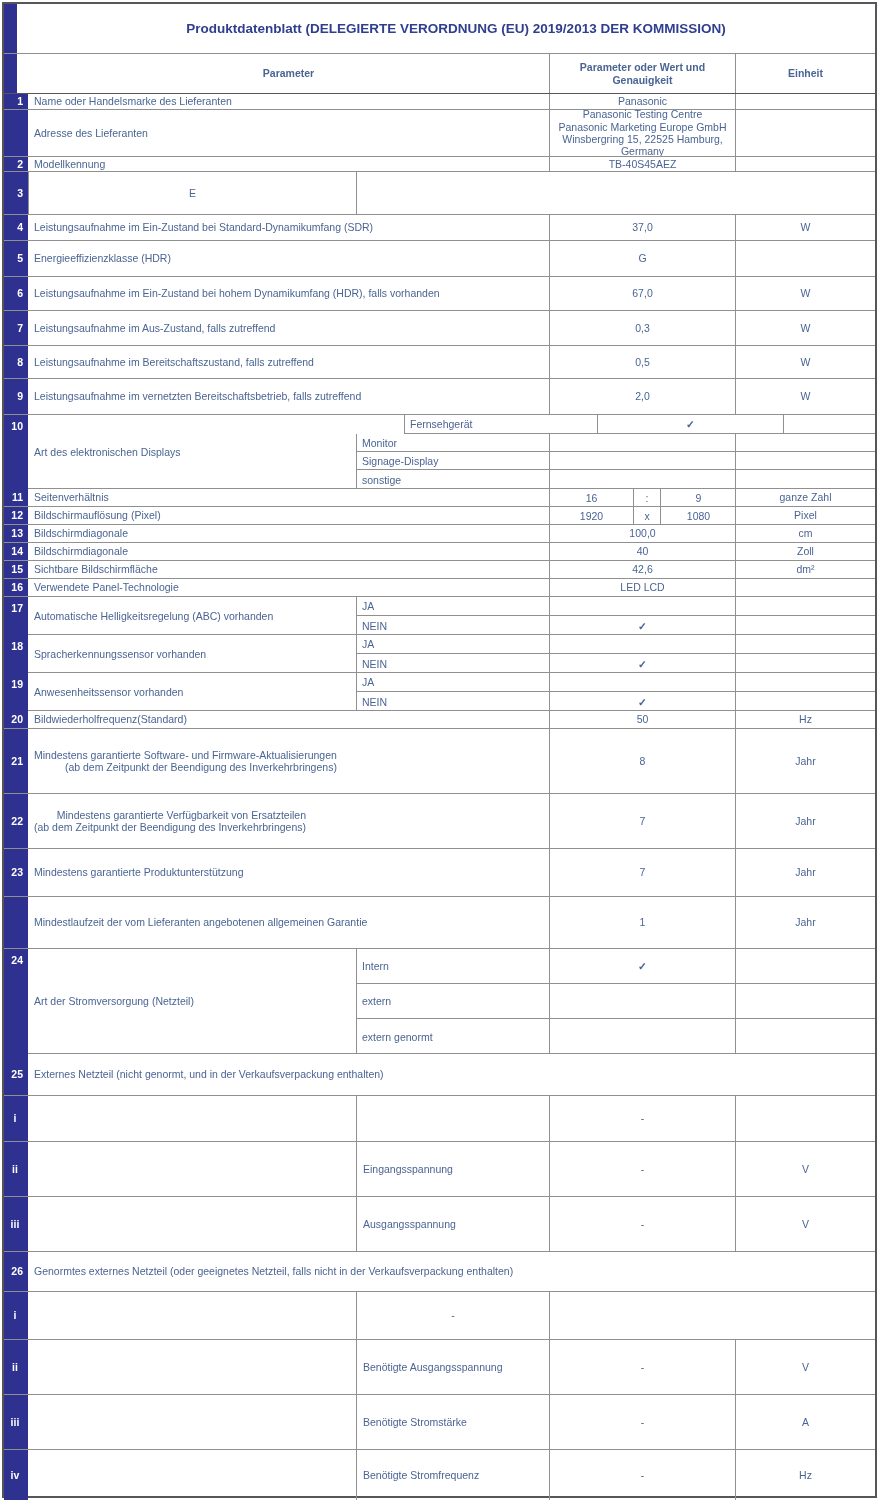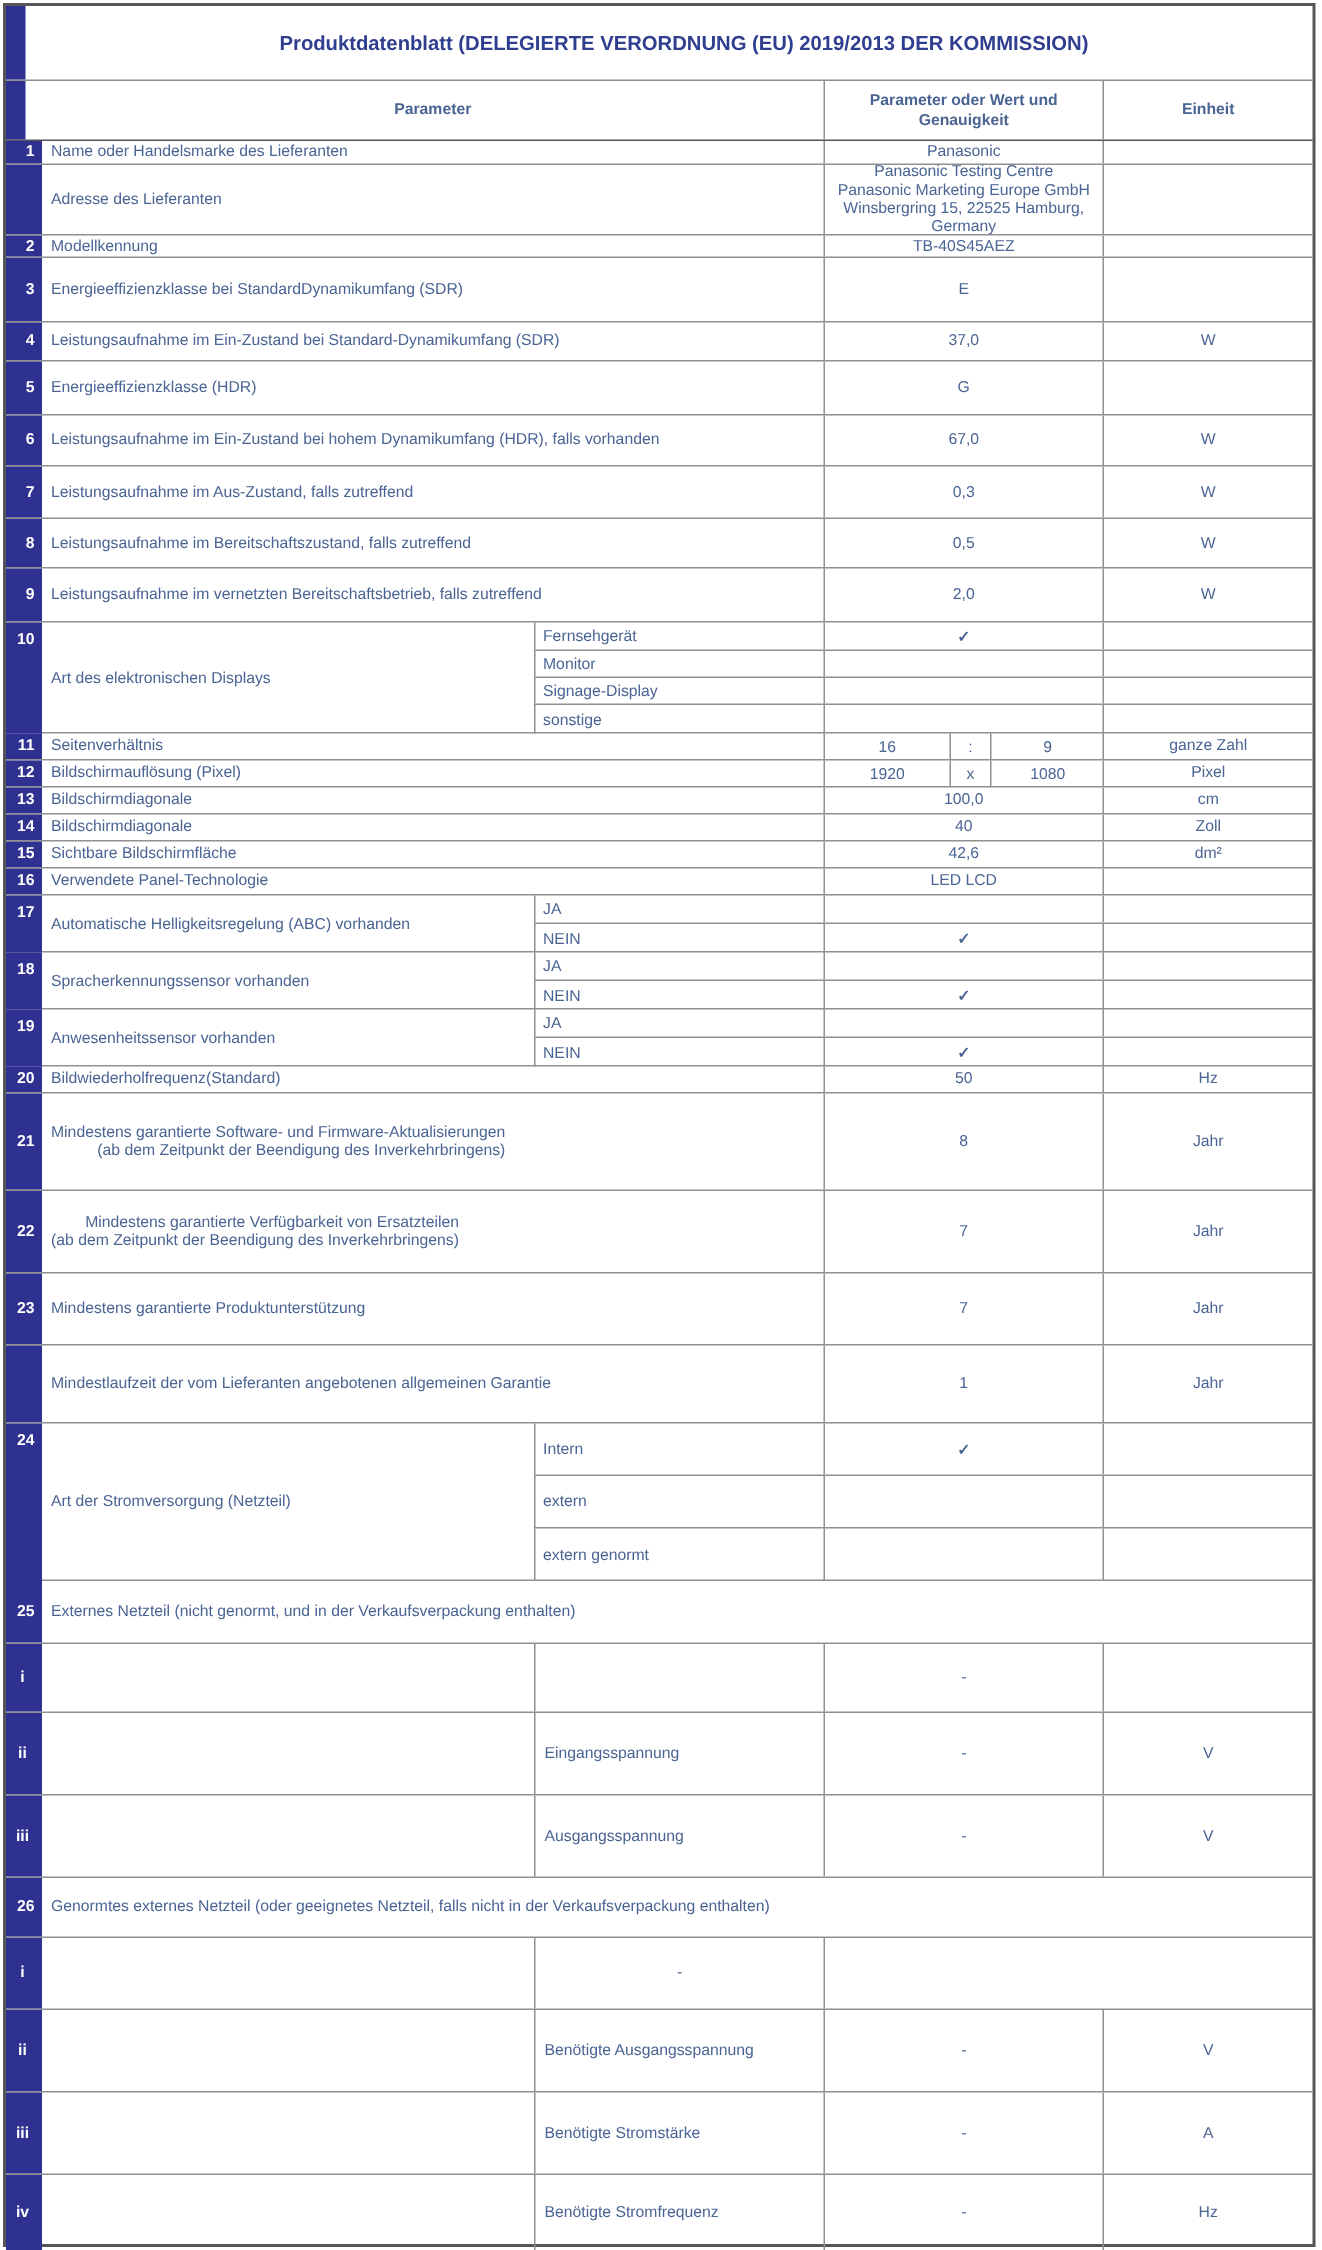--- a/index.html
+++ b/index.html
@@ -131,25 +131,20 @@
             <div class="lbl-wrap">
               <span class="c-label-inner">Modellkennung</span>
             </div>
           </div>
           <div class="c c-val">TB-40S45AEZ</div>
           <div class="c c-unit"></div>
         </div><div class="trow t-plain" style="height: 43px;">
           <div class="c c-num">
             <span>3</span>
           </div>
-          <div class="c c-label">
-            <div class="lbl-wrap">
-              <span class="c-label-inner">Energieeffizienzklasse bei StandardDynamikumfang (SDR)</span>
-            </div>
-          </div>
           <div class="c c-val">E</div>
           <div class="c c-unit"></div>
         </div><div class="trow t-plain" style="height: 26px;">
           <div class="c c-num">
             <span>4</span>
           </div>
           <div class="c c-label">
             <div class="lbl-wrap">
               <span class="c-label-inner">Leistungsaufnahme im Ein-Zustand bei Standard-Dynamikumfang (SDR)</span>
             </div>
@@ -210,21 +205,21 @@
             </div>
           </div>
           <div class="c c-val">2,0</div>
           <div class="c c-unit">W</div>
         </div><div class="trow t-subrows" style="height: 74px;">
           <div class="c c-num top">
             <span>10</span>
           </div>
           <div class="c c-label-narrow">Art des elektronischen Displays</div>
           <div class="substack">
-            <div class="subrow" style="flex-basis: 19px;">
+            <div class="subrow" style="flex-basis: 19px; margin-left: 48px;">
               <div class="s-label">Fernsehgerät</div>
               <div class="s-val check">✓</div>
               <div class="s-unit"></div>
             </div>
             <div class="subrow" style="flex-basis: 18px;">
               <div class="s-label">Monitor</div>
               <div class="s-val"></div>
               <div class="s-unit"></div>
             </div>
             <div class="subrow" style="flex-basis: 18px;">

